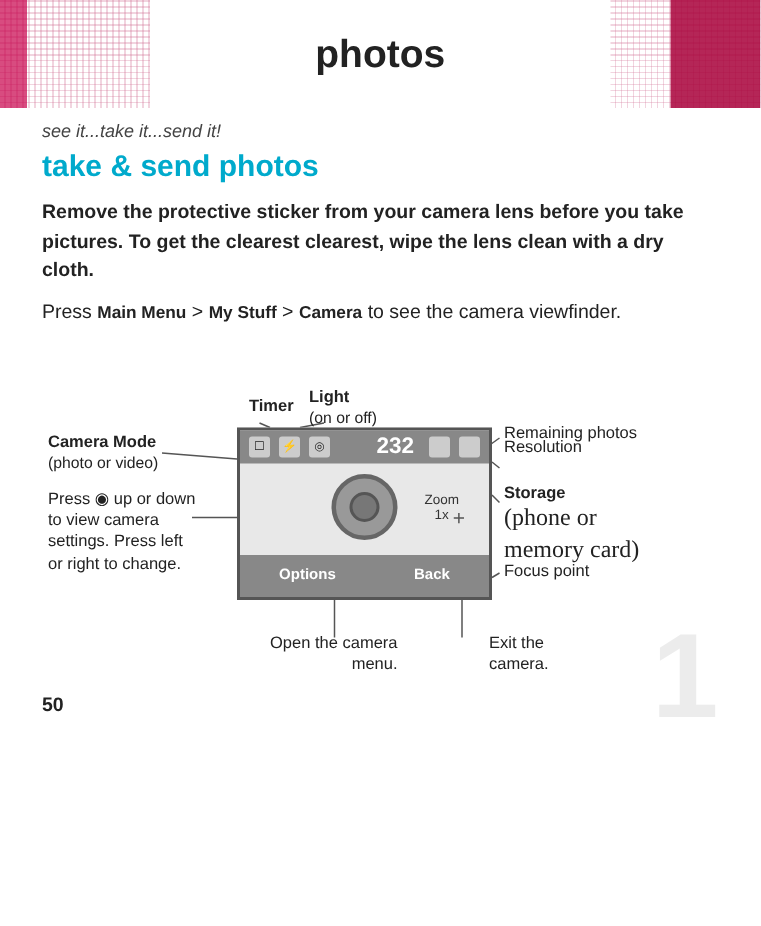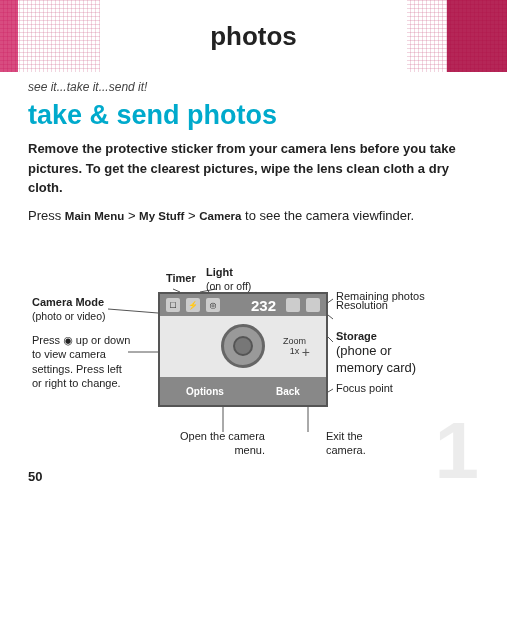--- a/index.html
+++ b/index.html
@@ -109,21 +109,21 @@
 
     .subtitle {
       font-style: italic;
       font-size: 12px;
       color: #444;
       margin-bottom: 6px;
     }
 
     .section-heading {
       color: #00aacc;
-      font-size: 27px;
+      font-size: 20px;
       font-weight: bold;
       margin-bottom: 8px;
     }
 
     .intro-bold {
       font-weight: bold;
       font-size: 13px;
       margin-bottom: 8px;
       line-height: 1.5;
     }
@@ -323,21 +323,21 @@
   <div class="header-accent-right"></div>
   <div class="page-title">photos</div>
 </div>
 
 <div class="content">
 
   <div class="subtitle">see it...take it...send it!</div>
 
   <div class="section-heading">take &amp; send photos</div>
 
-  <div class="intro-bold">Remove the protective sticker from your camera lens before you take pictures. To get the clearest pictures, wipe the lens clean cloth a dry cloth.</div>
+  <div class="intro-bold">Remove the protective sticker from your camera lens before you take pictures. To get the clearest clearest, wipe the lens clean with a dry cloth.</div>
 
   <div class="press-instruction">
     Press <span class="menu-item">Main Menu</span> &gt; <span class="menu-item">My Stuff</span> &gt; <span class="menu-item">Camera</span> to see the camera viewfinder.
   </div>
 
   <div class="camera-diagram">
 
     <svg class="diagram-svg">
 
       <line x1="80" y1="72" x2="130" y2="76" stroke="#555" stroke-width="1"></line>
@@ -383,21 +383,21 @@
       <span class="label-bold">Light</span><br>
       <span style="font-size:10.5px;">(on or off)</span>
     </div>
 
     <div class="label" style="left:308px; top:61px;">
       <span>Resolution</span>
     </div>
 
     <div class="label" style="left:308px; top:92px;">
       <span class="label-bold">Storage</span><br>
-      <span style="font-size:13px;">(phone or<br>memory card)</span>
+      <span style="font-size:16px;font-family:Liberation Serif, serif;">(phone or<br>memory card)</span>
     </div>
 
     <div class="label" style="left:308px; top:144px;">
       <span>Focus point</span>
     </div>
 
     <div class="label" style="left:152px; top:192px; text-align:right;">
       Open the camera<br>menu.
     </div>
 

